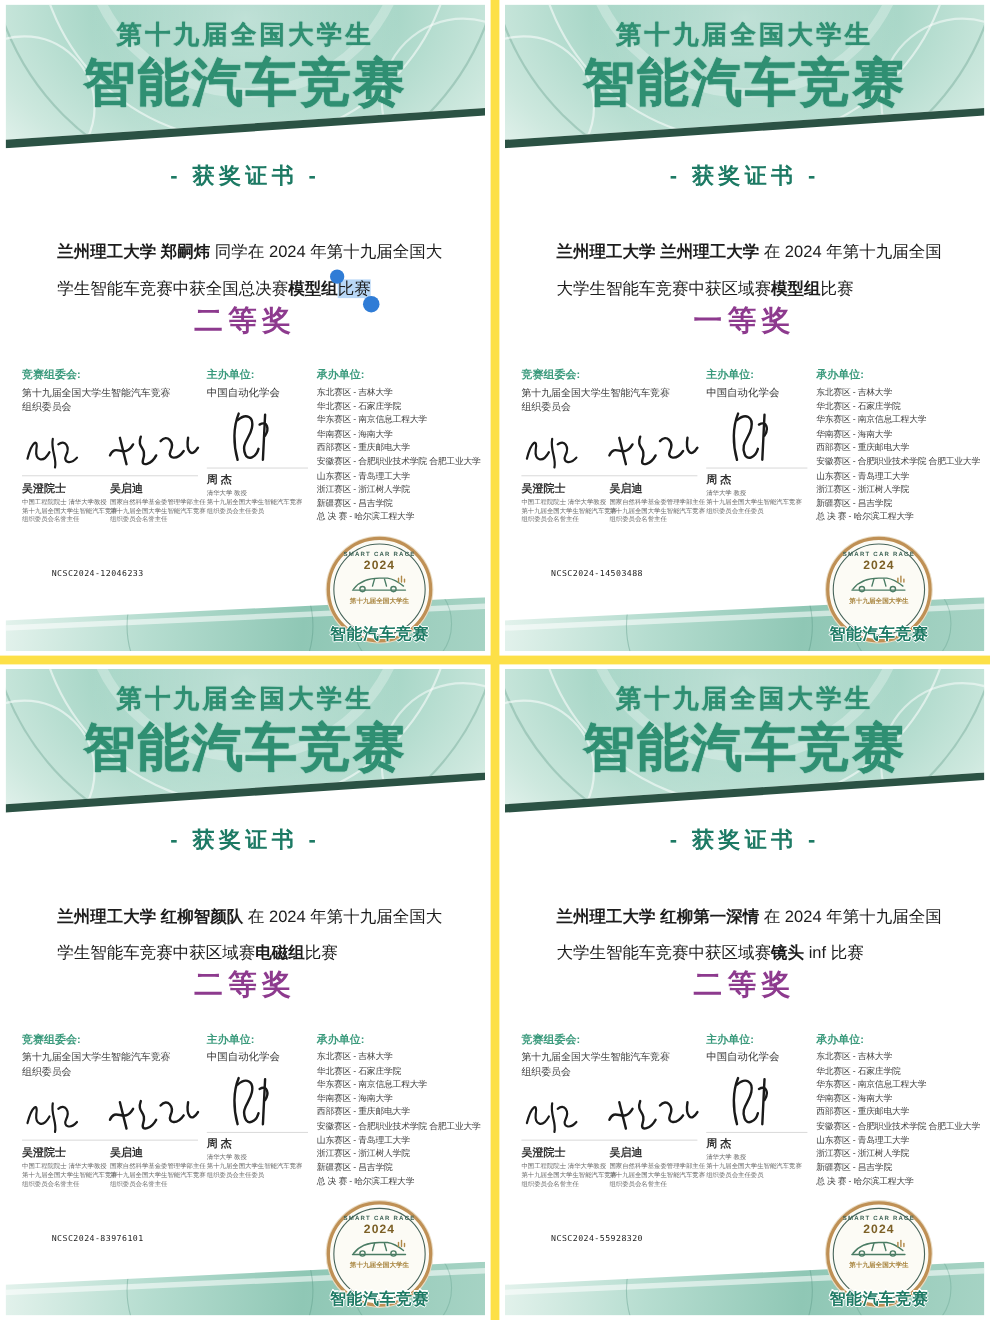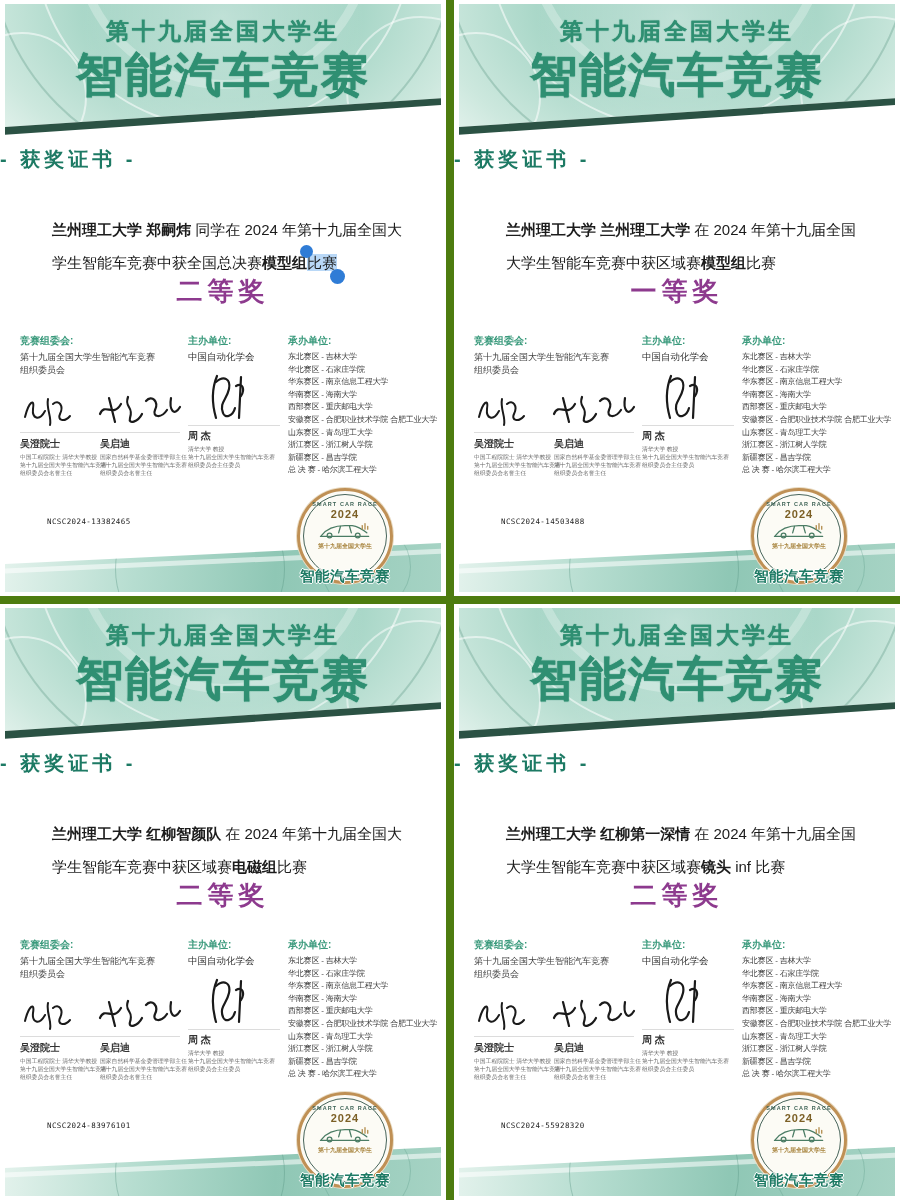--- a/index.html
+++ b/index.html
@@ -1,18 +1,18 @@
 <!DOCTYPE html>
 <html><head>
 <meta charset="utf-8">
 <style>
   html,body{margin:0;padding:0;background:#fff;overflow:hidden;}
   *{box-sizing:border-box;}
   .page{
-    width:900px;height:1200px;background:#4d7c0f;
+    width:900px;height:1200px;background:#fde047;
     display:grid;grid-template-columns:446px 446px;grid-template-rows:596px 596px;
     gap:8px;font-family:"Liberation Sans","DejaVu Sans",sans-serif;
   }
   .sheet{position:relative;width:446px;height:596px;background:#fff;overflow:hidden;}
 
   
   .header-bg{
     position:absolute;left:5px;right:5px;top:4px;height:152px;overflow:hidden;
     background:
       radial-gradient(circle at 50% 8%, rgba(255,255,255,.40) 0%, rgba(255,255,255,0) 55%),
@@ -28,21 +28,21 @@
   .dark-band{
     position:absolute;left:5px;right:5px;top:4px;height:152px;background:#2b5244;
     clip-path:polygon(0 81%,100% 62%,100% 66.5%,0 86%);
   }
   .h1{position:absolute;left:0;right:0;top:16px;text-align:center;
       font-size:23px;font-weight:900;color:#2f8f72;letter-spacing:3px;
       text-shadow:0 0 1px #2f8f72;}
   .h2{position:absolute;left:0;right:0;top:44px;text-align:center;
       font-size:47px;font-weight:900;color:#2f8f72;letter-spacing:2px;
       text-shadow:0 0 1px #2f8f72,0 0 1px #2f8f72;}
-  .cert-title{position:absolute;left:0;right:0;top:146px;
+  .cert-title{position:absolute;left:0;right:0;top:146px;text-align:center;
       font-size:20px;font-weight:800;color:#1d7a64;letter-spacing:4px;}
 
   
   .body-text{position:absolute;left:52px;right:42px;top:198px;
       font-size:15px;line-height:33px;color:#1c1c1c;}
   .body-text .b{font-weight:700;}
   .sel-wrap{position:relative;}
   .sel-wrap .handle{display:none;}
   .sel-wrap.selected .sel-text{background:#b9d8f7;}
   .sel-wrap.selected .handle{
@@ -195,21 +195,21 @@
         <div class="org-item">华南赛区 - 海南大学</div>
         <div class="org-item">西部赛区 - 重庆邮电大学</div>
         <div class="org-item">安徽赛区 - 合肥职业技术学院 合肥工业大学</div>
         <div class="org-item">山东赛区 - 青岛理工大学</div>
         <div class="org-item">浙江赛区 - 浙江树人学院</div>
         <div class="org-item">新疆赛区 - 昌吉学院</div>
         <div class="org-item">总 决 赛 - 哈尔滨工程大学</div>
       </div>
     </div>
 
-    <div class="serial">NCSC2024-13382465</div>
+    <div class="serial">NCSC2024-12046233</div>
 
     <div class="band">
       <div class="streak"></div>
       <div class="bring"></div>
       <div class="bring2"></div>
     </div>
 
     <div class="badge">
       <div class="badge-circle"></div>
       <div class="badge-inner">

